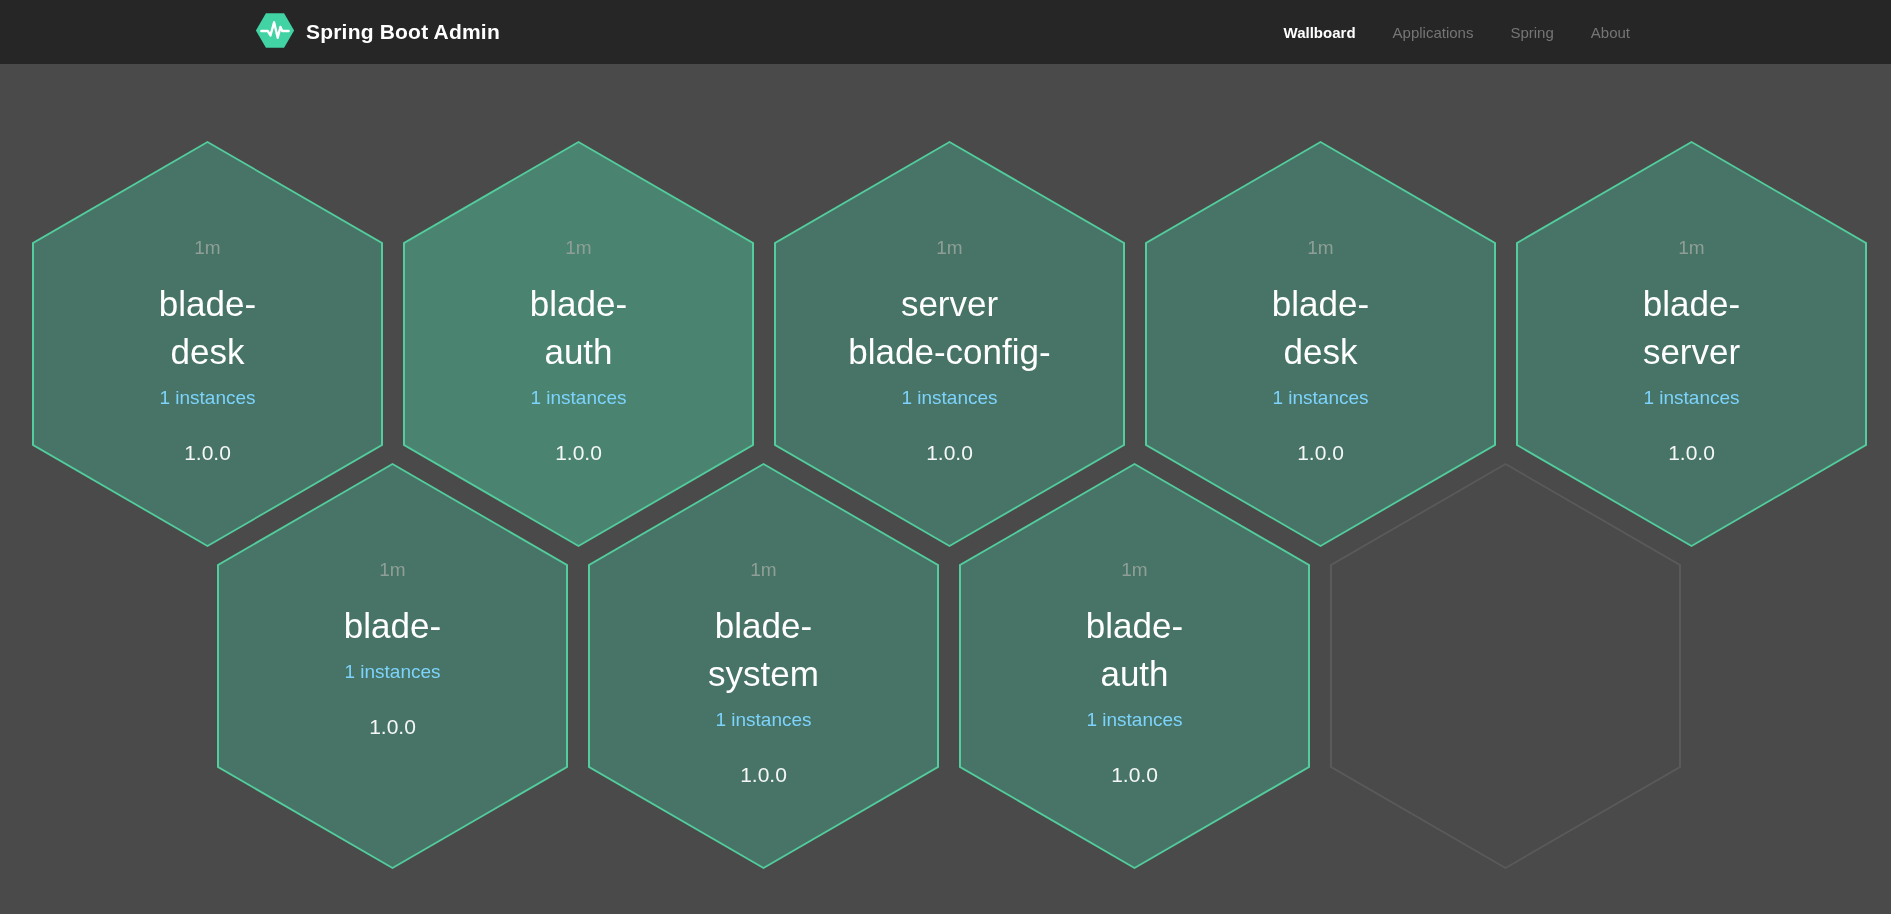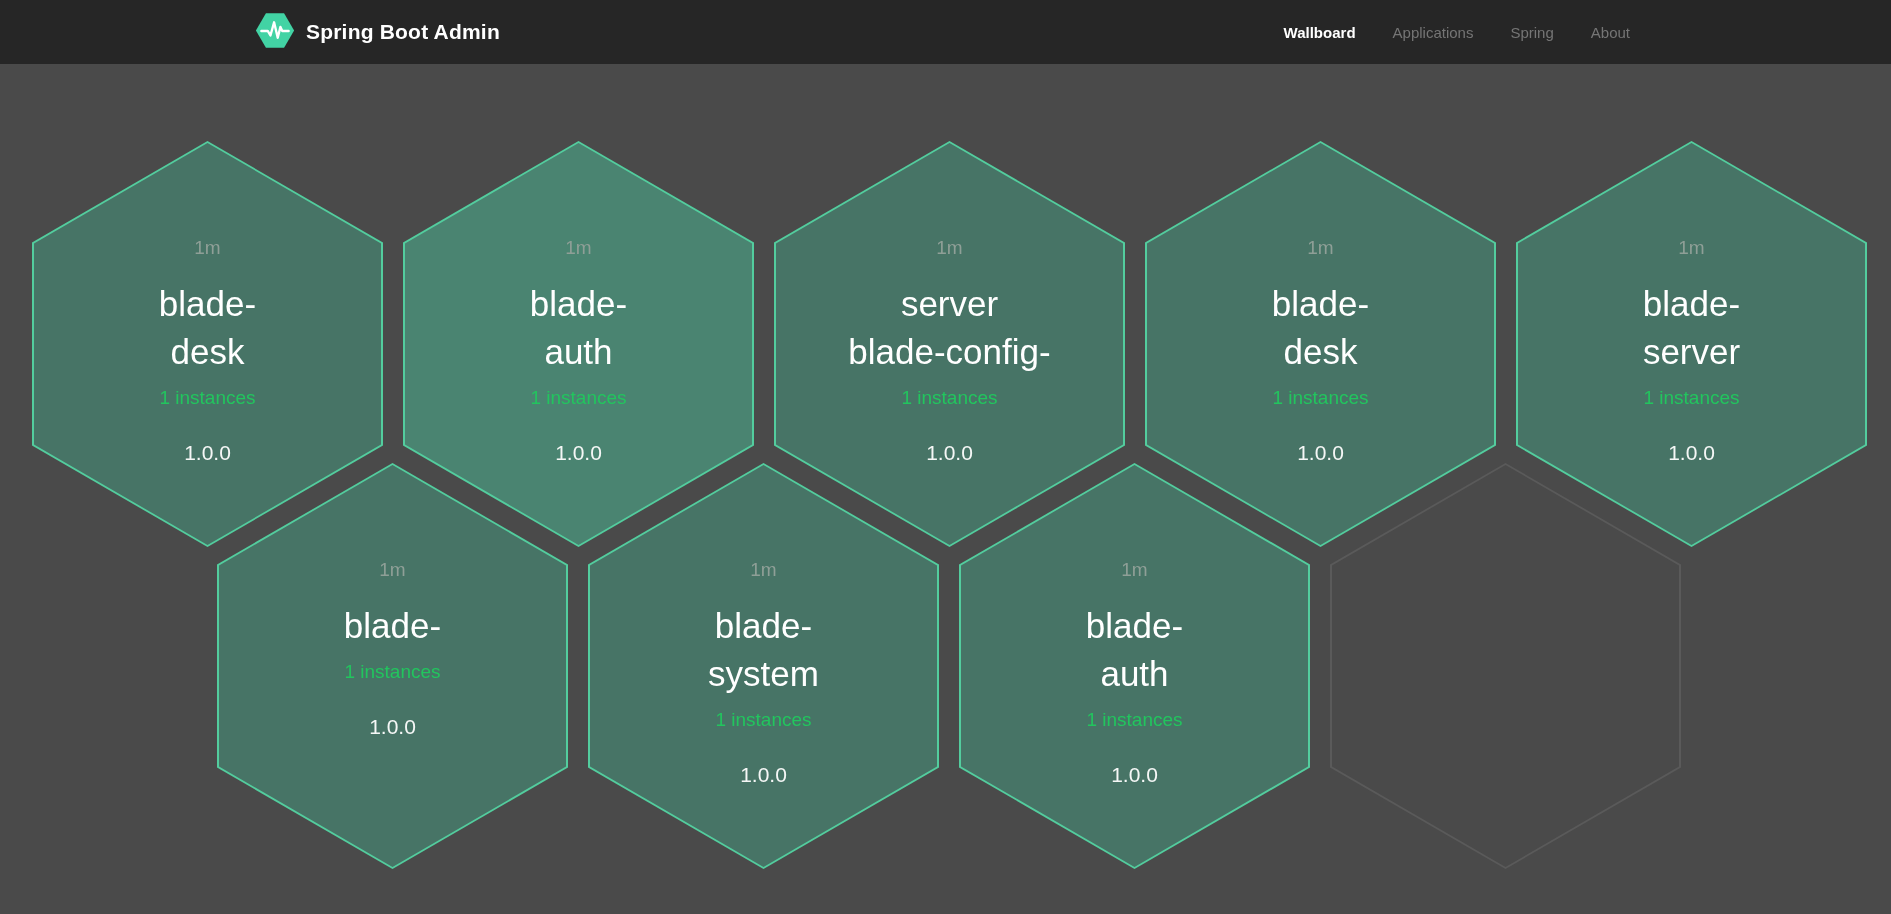--- a/index.html
+++ b/index.html
@@ -98,21 +98,21 @@
     font-size:35px;
     line-height:48px;
     color:#ffffff;
     font-weight:400;
   }
   .app-name span { display:block; }
   .instances {
     margin-top:10px;
     font-size:19px;
     line-height:24px;
-    color:#22c55e;
+    color:#7dd3fc;
   }
   .version {
     margin-top:30px;
     font-size:21px;
     line-height:26px;
     color:#f5f7f6;
   }
 </style>
 </head>
 <body>

